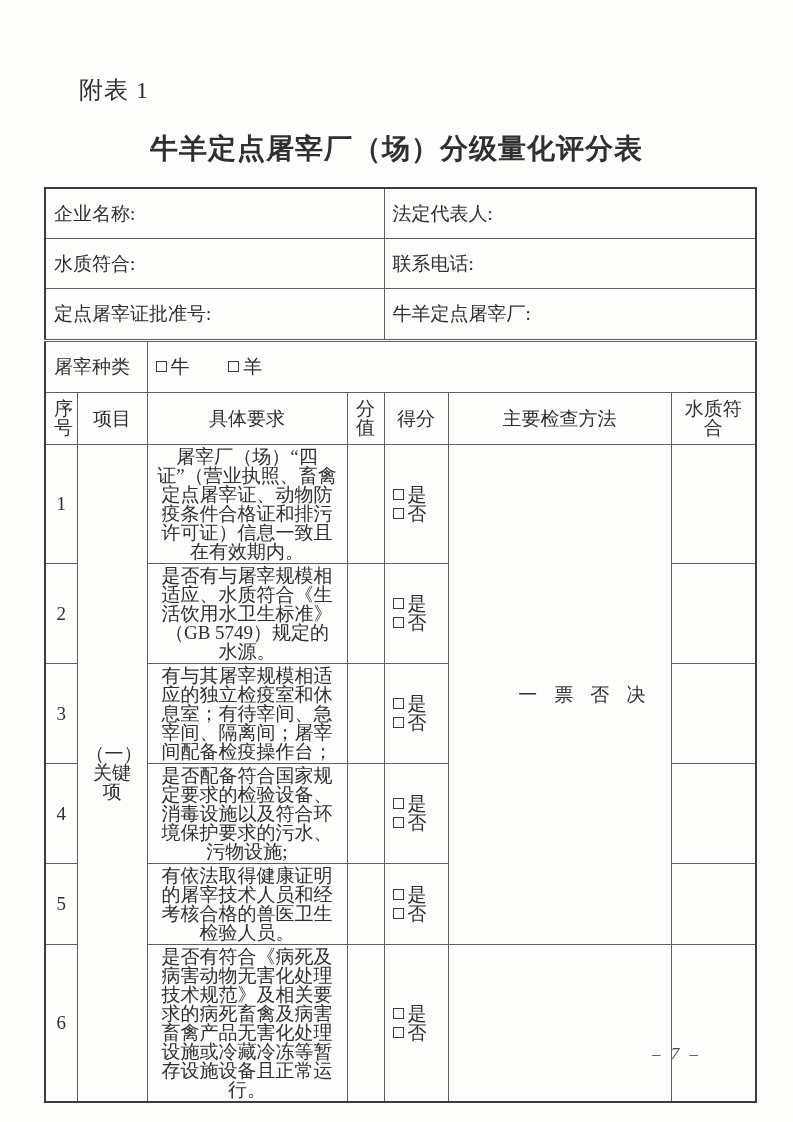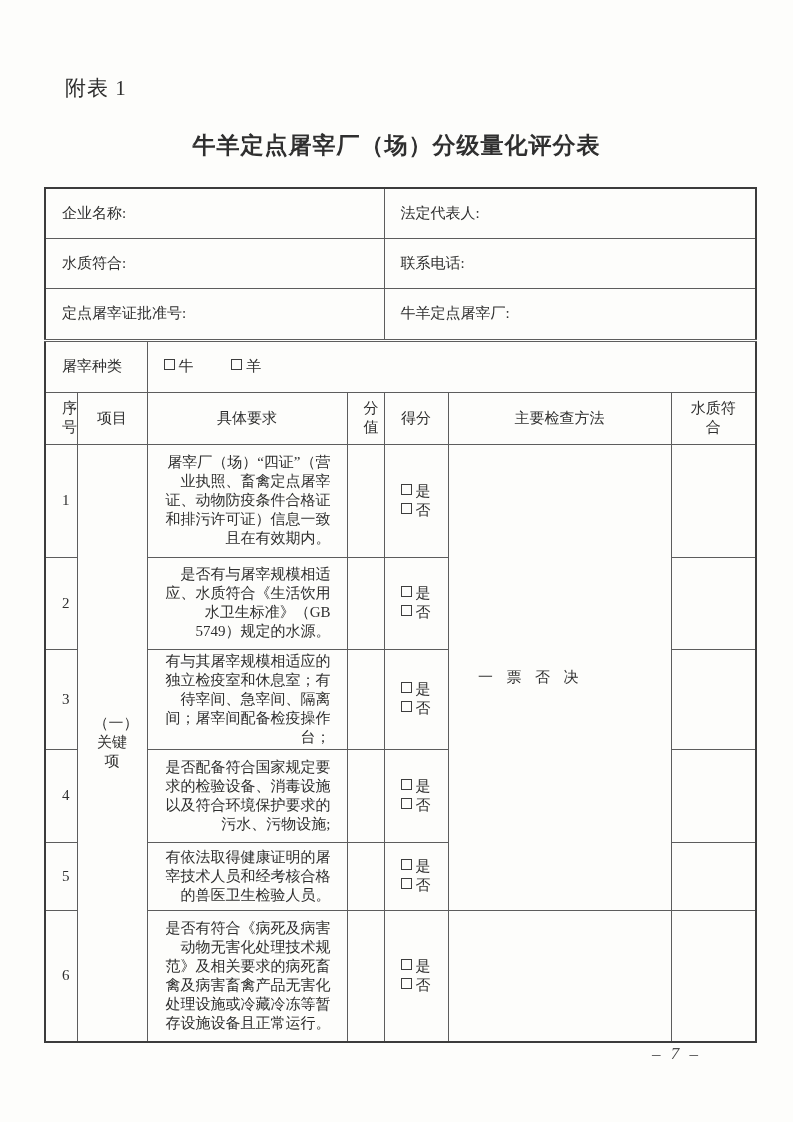--- a/index.html
+++ b/index.html
@@ -2,51 +2,51 @@
 <html><head>
 <meta charset="utf-8">
 <style>
   html,body{margin:0;padding:0;background:#e8e8e8;}
   .page{
     position:relative;width:793px;height:1122px;margin:0 auto;
     background:#fdfdfb;color:#2f2f2f;
     font-family:"Liberation Serif","DejaVu Serif",serif;
     overflow:hidden;
   }
-  .appendix{position:absolute;left:65px;top:74px;font-size:21px;letter-spacing:1px;}
+  .appendix{position:absolute;left:79px;top:74px;font-size:24px;letter-spacing:1px;}
   .title{position:absolute;left:0;right:0;top:130px;margin:0;text-align:center;
-    font-size:23px;font-weight:bold;letter-spacing:1px;}
+    font-size:28px;font-weight:bold;letter-spacing:1px;}
   table.form{
     position:absolute;left:44px;top:187px;width:711px;
     border-collapse:collapse;table-layout:fixed;
     border:2px solid #3c3c3c;
   }
   table.form td{
     border:1px solid #5d5d5d;vertical-align:middle;
-    font-size:15px;line-height:19px;overflow:hidden;
-    padding:2px 16px;
+    font-size:19px;line-height:19px;overflow:hidden;
+    padding:2px 8px;
   }
   tr.info-row{height:50px;}
   tr.info-row3{height:52px;}
   tr.type-row{height:52px;}
   tr.type-row td{border-top:3px double #5d5d5d;}
   tr.head-row{height:52px;}
   .lbl-cell{padding-left:10px;}
   .type-label{}
   .type-options{padding-left:52px;margin-left:24px;}
   .opt{display:inline-block;margin-right:34px;white-space:nowrap;}
   .cb{display:inline-block;width:9px;height:9px;border:1px solid #3d3d3d;
       margin-right:4px;vertical-align:1px;background:transparent;}
   .hd{text-align:center;}
   .no-cell{text-align:center;}
   .group-cell{text-align:center;white-space:pre-line;line-height:22px;}
-  .req-cell{padding:4px 6px;text-align:right;vertical-align:middle;}
+  .req-cell{padding:4px 6px;text-align:center;vertical-align:middle;}
   .score-cell{padding-left:12px;font-size:14px;line-height:21px;}
   .score-cell .cb-line{white-space:nowrap;}
-  .method-cell{text-align:left;}
+  .method-cell{text-align:right;}
   .veto{letter-spacing:0.9em;padding-left:0.9em;white-space:nowrap;}
   .pageno{position:absolute;right:92px;top:1044px;font-size:17px;color:#4a4a4a;
     font-style:italic;letter-spacing:3px;}
 </style>
 </head>
 <body>
 
 <div class="page">
 
   <div class="appendix">附表 1</div>

